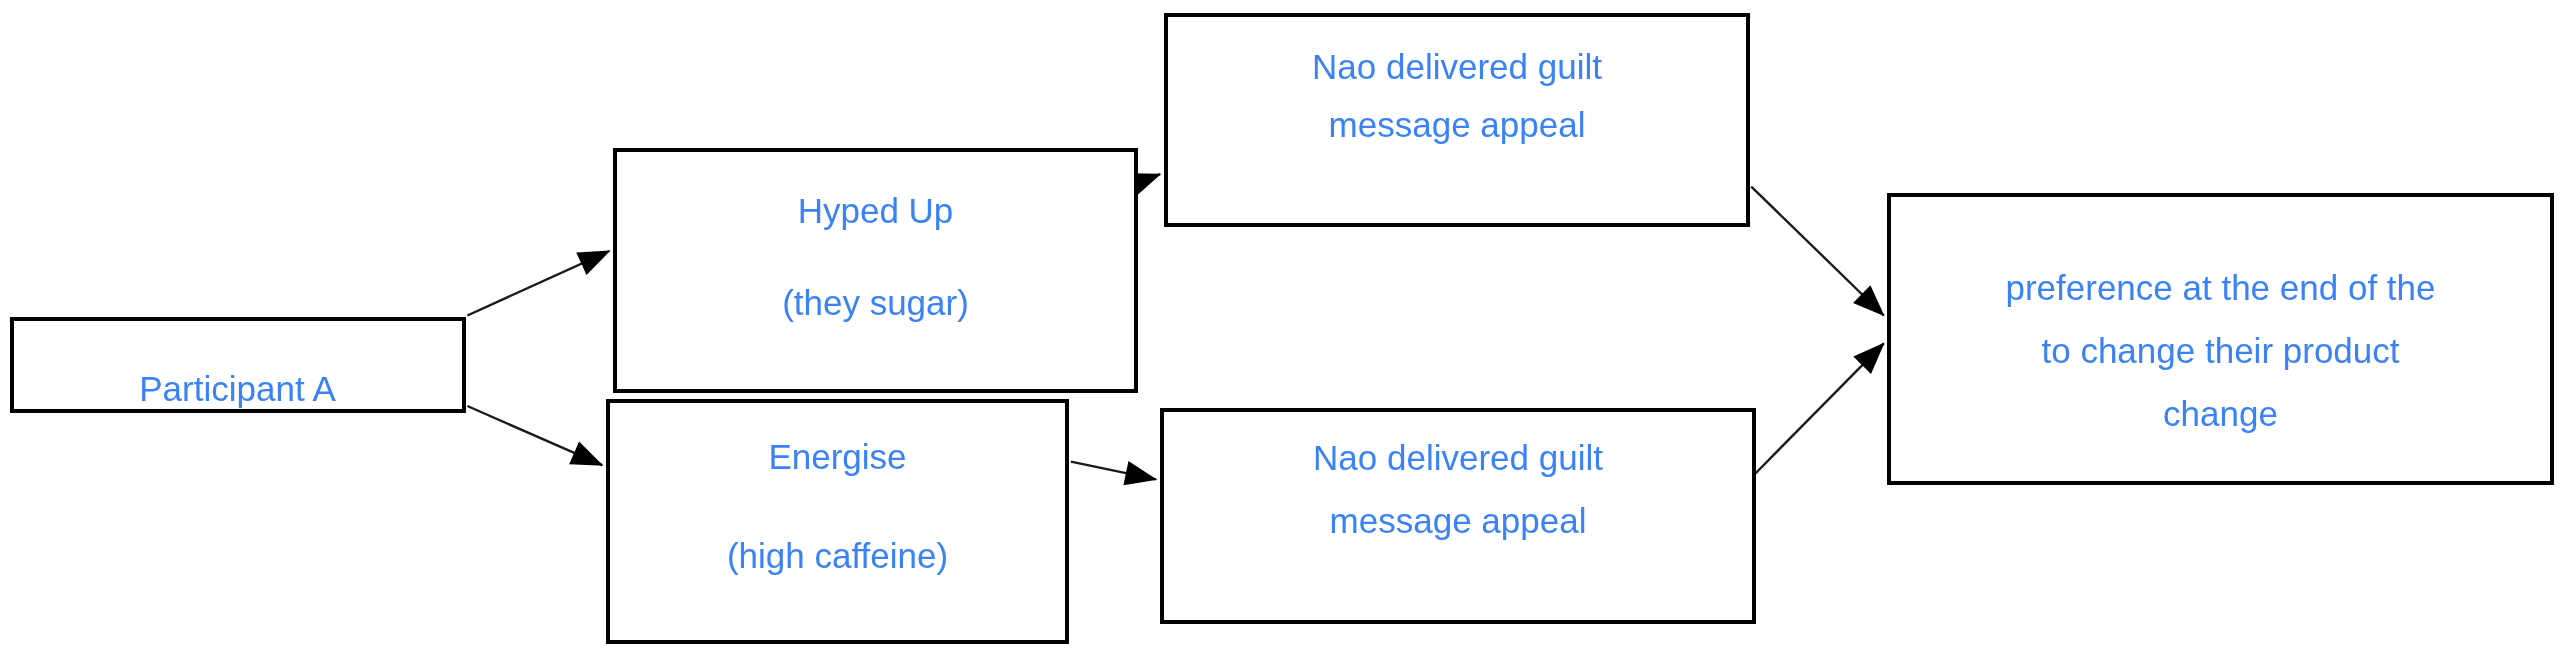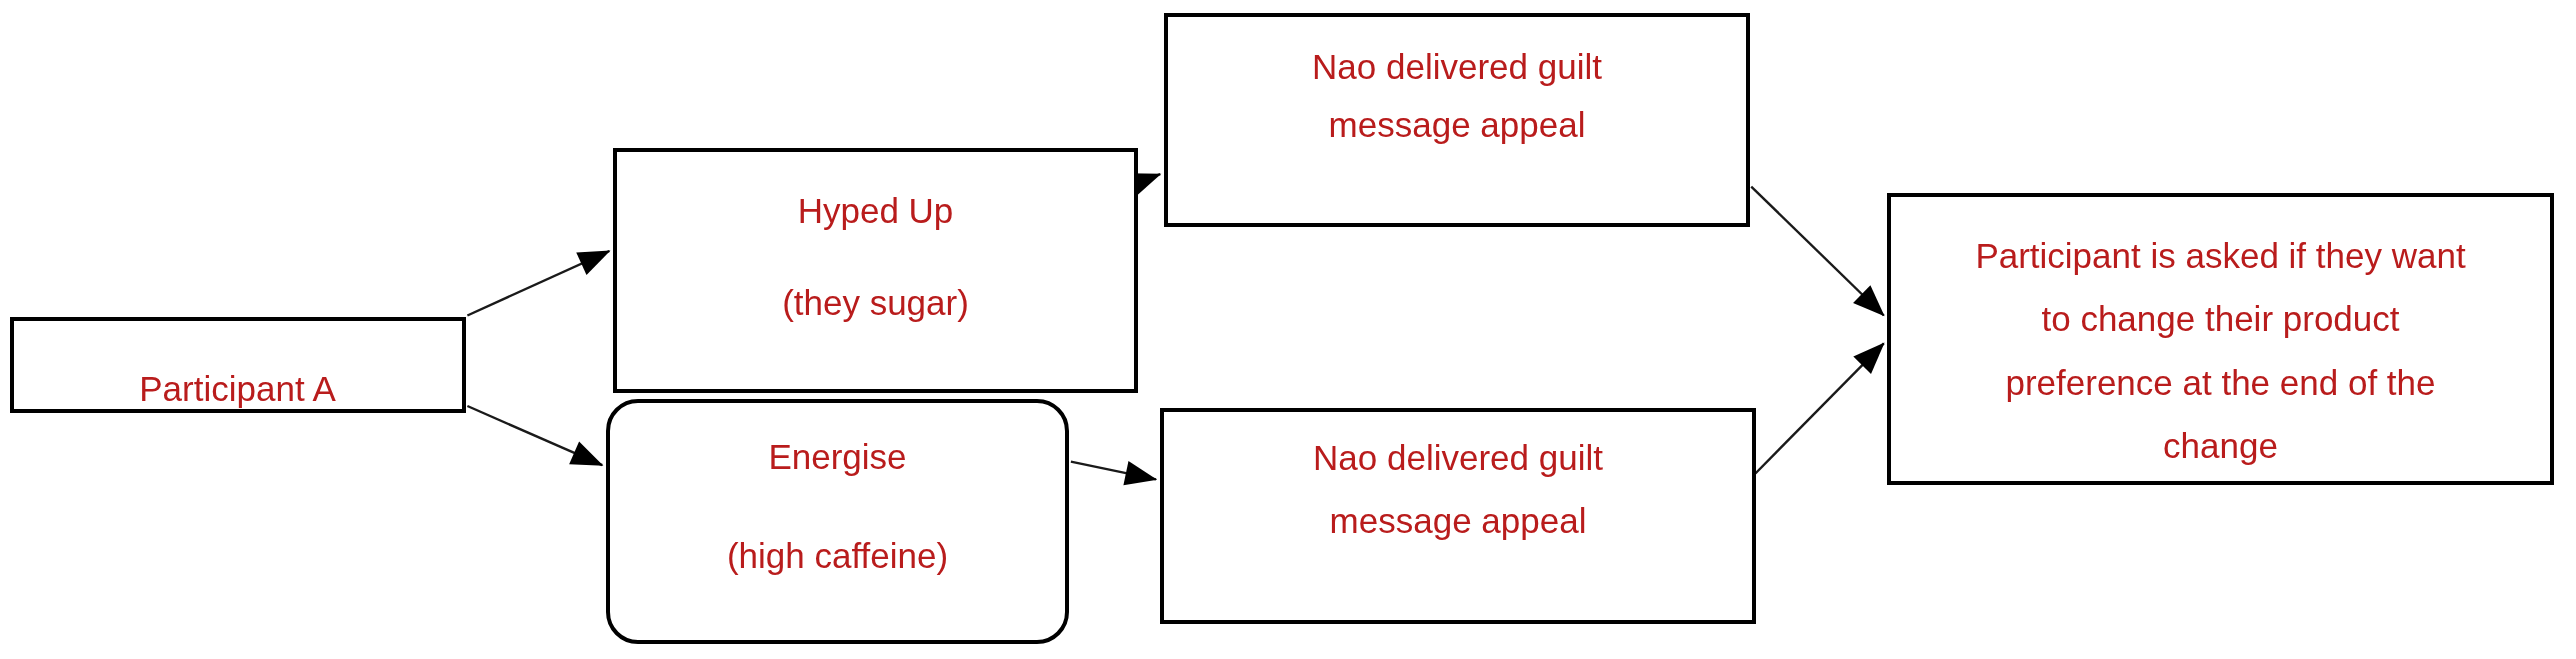--- a/index.html
+++ b/index.html
@@ -21,36 +21,36 @@
     top: 0;
     width: 2576px;
     height: 660px;
     pointer-events: none;
   }
   .node {
     position: absolute;
     box-sizing: border-box;
     border: 4.1px solid #000000;
     background: #ffffff;
-    color: #b91c1c;
+    color: #3b82f6;
     font-size: 35px;
     line-height: 1.15;
     text-align: center;
     display: flex;
     flex-direction: column;
     align-items: center;
     justify-content: center;
   }
   .node .line {
     display: block;
     white-space: nowrap;
   }
   #n-participant { left: 9.5px;   top: 317px; width: 456px;  height: 96px; justify-content: flex-end; }
   #n-hyped       { left: 613px; top: 148px; width: 525px;  height: 245px; gap: 52px; padding-bottom: 27px; }
-  #n-energise    { left: 606px; top: 399px; width: 463px;  height: 245px; gap: 58px; padding-bottom: 30px; border-radius: 32px; }
+  #n-energise    { left: 606px; top: 399px; width: 463px;  height: 245px; gap: 58px; padding-bottom: 30px; }
   #n-nao-top     { left: 1164px; top: 13px;  width: 586px;  height: 214px; justify-content: flex-start; padding-top: 30px; gap: 18px; }
   #n-nao-bottom  { left: 1160px; top: 408px; width: 596px; height: 216px; justify-content: flex-start; padding-top: 26px; gap: 22.5px; }
   #n-outcome     { left: 1887px; top: 193px; width: 667px; height: 292px; gap: 23px; padding-top: 24px; }
 </style>
 </head>
 <body>
 
 <div class="canvas">
 
   <svg class="arrows" viewBox="0 0 4354 1115" xmlns="http://www.w3.org/2000/svg">
@@ -85,20 +85,19 @@
     <span class="line">Nao delivered guilt</span>
     <span class="line">message appeal</span>
   </div>
 
   <div class="node" id="n-nao-bottom">
     <span class="line">Nao delivered guilt</span>
     <span class="line">message appeal</span>
   </div>
 
   <div class="node" id="n-outcome">
-    <span class="line">Participant is asked if they want</span>
+    <span class="line">preference at the end of the</span>
     <span class="line">to change their product</span>
-    <span class="line">preference at the end of the</span>
     <span class="line">change</span>
   </div>
 
 </div>
 
 
 </body></html>

